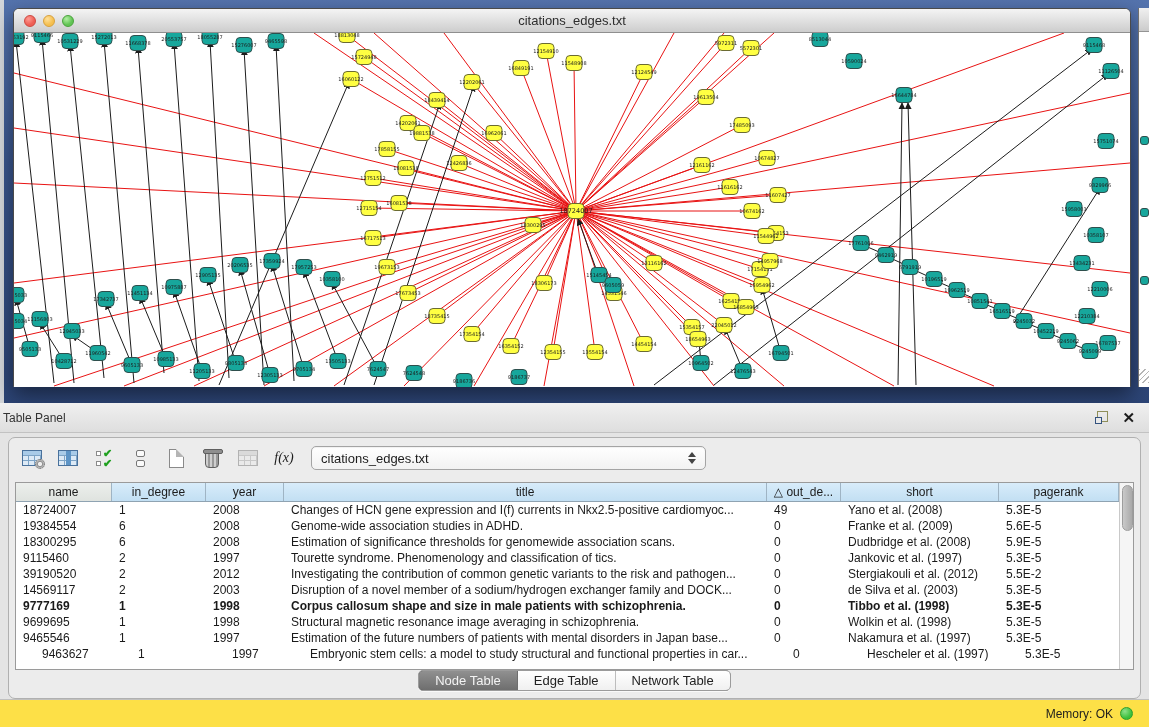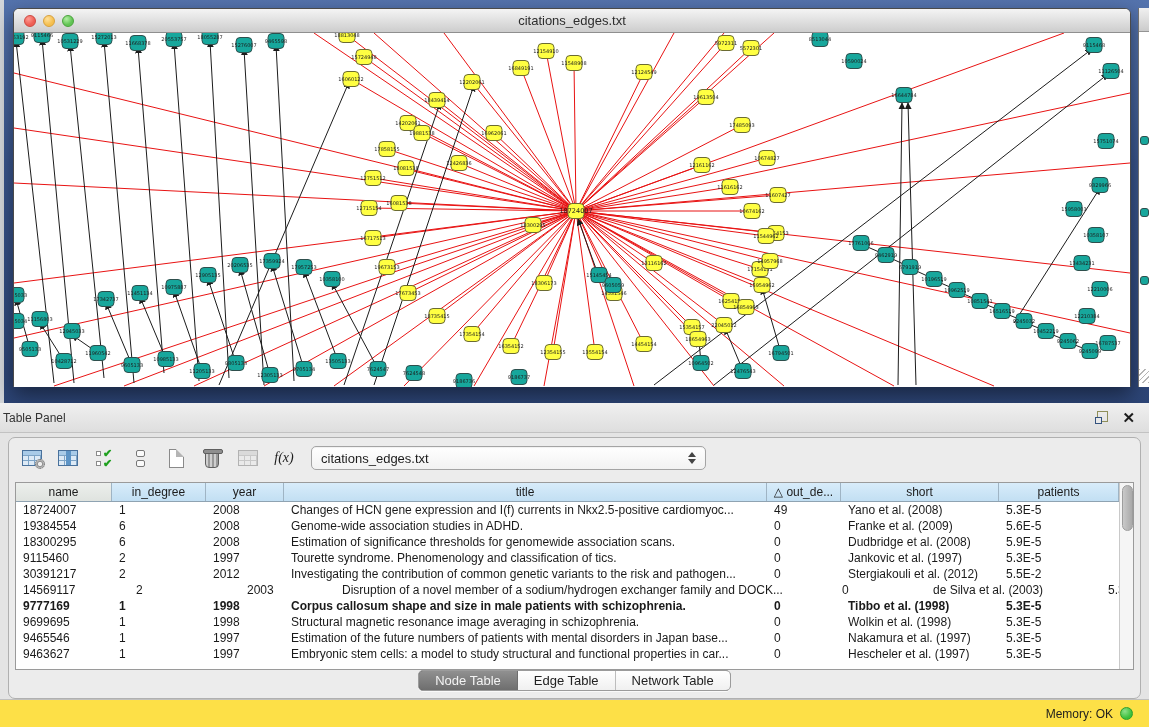--- a/index.html
+++ b/index.html
@@ -791,21 +791,21 @@
     <div class="table-wrap">
       <div class="tbl-area">
         <div class="tbl-main">
           <div class="hdr-row" id="hdr-row" style="grid-template-columns: 96px 94px 78px 483px 74px 158px 120px;">
               <div class="hdr-cell namekey">name</div>
               <div class="hdr-cell">in_degree</div>
               <div class="hdr-cell">year</div>
               <div class="hdr-cell">title</div>
               <div class="hdr-cell">△ out_de...</div>
               <div class="hdr-cell">short</div>
-              <div class="hdr-cell">patients</div>
+              <div class="hdr-cell">pagerank</div>
             </div>
           <div id="tbody">
               <div class="trow" style="grid-template-columns: 96px 94px 78px 483px 74px 158px 120px;">
                 <div class="tcell">18724007</div>
                 <div class="tcell">1</div>
                 <div class="tcell">2008</div>
                 <div class="tcell">Changes of HCN gene expression and I(f) currents in Nkx2.5-positive cardiomyoc...</div>
                 <div class="tcell">49</div>
                 <div class="tcell">Yano et al. (2008)</div>
                 <div class="tcell">5.3E-5</div>
@@ -831,29 +831,29 @@
               <div class="trow" style="grid-template-columns: 96px 94px 78px 483px 74px 158px 120px;">
                 <div class="tcell">9115460</div>
                 <div class="tcell">2</div>
                 <div class="tcell">1997</div>
                 <div class="tcell">Tourette syndrome. Phenomenology and classification of tics.</div>
                 <div class="tcell">0</div>
                 <div class="tcell">Jankovic et al. (1997)</div>
                 <div class="tcell">5.3E-5</div>
               </div>
               <div class="trow" style="grid-template-columns: 96px 94px 78px 483px 74px 158px 120px;">
-                <div class="tcell">30391217</div>
+                <div class="tcell">39190520</div>
                 <div class="tcell">2</div>
                 <div class="tcell">2012</div>
                 <div class="tcell">Investigating the contribution of common genetic variants to the risk and pathogen...</div>
                 <div class="tcell">0</div>
                 <div class="tcell">Stergiakouli et al. (2012)</div>
                 <div class="tcell">5.5E-2</div>
               </div>
-              <div class="trow" style="grid-template-columns: 96px 94px 78px 483px 74px 158px 120px; gap: 17px;">
+              <div class="trow" style="grid-template-columns: 96px 94px 78px 483px 74px 158px 120px;">
                 <div class="tcell">14569117</div>
                 <div class="tcell">2</div>
                 <div class="tcell">2003</div>
                 <div class="tcell">Disruption of a novel member of a sodium/hydrogen exchanger family and DOCK...</div>
                 <div class="tcell">0</div>
                 <div class="tcell">de Silva et al. (2003)</div>
                 <div class="tcell">5.3E-5</div>
               </div>
               <div class="trow" style="grid-template-columns: 96px 94px 78px 483px 74px 158px 120px; font-weight: bold;">
                 <div class="tcell">9777169</div>
@@ -875,21 +875,21 @@
               </div>
               <div class="trow" style="grid-template-columns: 96px 94px 78px 483px 74px 158px 120px;">
                 <div class="tcell">9465546</div>
                 <div class="tcell">1</div>
                 <div class="tcell">1997</div>
                 <div class="tcell">Estimation of the future numbers of patients with mental disorders in Japan base...</div>
                 <div class="tcell">0</div>
                 <div class="tcell">Nakamura et al. (1997)</div>
                 <div class="tcell">5.3E-5</div>
               </div>
-              <div class="trow" style="grid-template-columns: 96px 94px 78px 483px 74px 158px 120px;">
+              <div class="trow" style="grid-template-columns: 96px 94px 78px 483px 74px 158px 120px; padding-left: 19px;">
                 <div class="tcell">9463627</div>
                 <div class="tcell">1</div>
                 <div class="tcell">1997</div>
                 <div class="tcell">Embryonic stem cells: a model to study structural and functional properties in car...</div>
                 <div class="tcell">0</div>
                 <div class="tcell">Hescheler et al. (1997)</div>
                 <div class="tcell">5.3E-5</div>
               </div>
             </div>
         </div>

